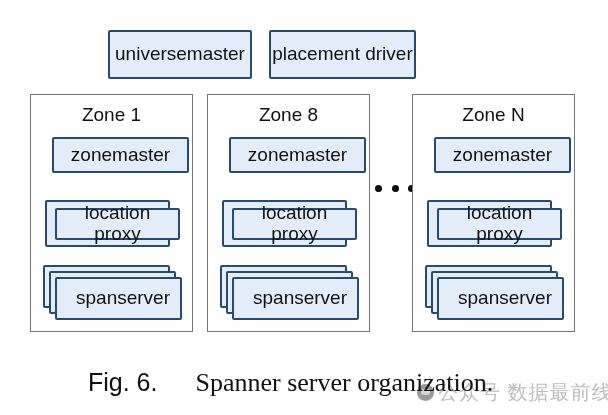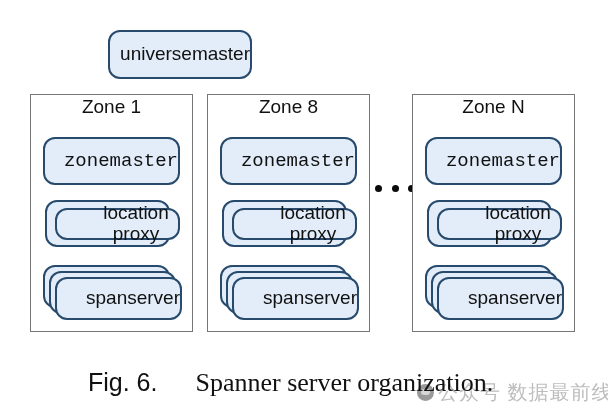--- a/index.html
+++ b/index.html
@@ -17,47 +17,47 @@
     width:608px;height:415px;
     background:#ffffff;
     overflow:hidden;
   }
 
   
   .node{
     position:absolute;
     background:var(--node-fill);
     border:2px solid var(--node-border);
-    border-radius:12px;
-    display:flex;align-items:center;justify-content:flex-end;
+    border-radius:2px;
+    display:flex;align-items:center;justify-content:center;
     font-size:19px;color:var(--text-black);
     text-align:center;line-height:1.1;
   }
 
   
   .universemaster{left:108px;top:30px;width:144px;height:49px;}
   .placement-driver{left:269px;top:30px;width:147px;height:49px;}
 
   
   .zone{
     position:absolute;top:94px;width:163px;height:238px;
     background:#ffffff;
     border:1.5px solid var(--zone-border);
   }
   .zone-1{left:30px;}
   .zone-2{left:207px;}
   .zone-n{left:412px;}
 
   .zone-label{
-    position:absolute;top:1px;left:0;width:100%;
+    position:absolute;top:9px;left:0;width:100%;
     text-align:center;font-size:19px;color:var(--text-black);
   }
 
   
-  .zonemaster{left:12px;top:42px;width:137px;height:48px;font-family:Liberation Mono, monospace;}
+  .zonemaster{left:21px;top:42px;width:137px;height:36px;}
   .lp-back   {left:14px;top:105px;width:125px;height:47px;}
   .lp-front  {left:24px;top:113px;width:125px;height:32px;}
   .lp-front .wrap{display:inline-block;width:84px;}
   .ss-back   {left:12px;top:170px;width:127px;height:43px;}
   .ss-mid    {left:18px;top:176px;width:127px;height:43px;}
   .ss-front  {left:24px;top:182px;width:127px;height:43px;padding-left:9px;}
 
   
   .dots{
     position:absolute;left:375px;top:184px;width:40px;height:8px;
@@ -101,20 +101,23 @@
     font-size:20px;letter-spacing:1px;
   }
 </style>
 </head>
 <body>
 
 <div class="figure">
 
   <div class="node universemaster">
     <span>universemaster</span>
+  </div>
+  <div class="node placement-driver">
+    <span>placement driver</span>
   </div>
 
   <div class="zone zone-1">
     <div class="zone-label">Zone 1</div>
     <div class="node zonemaster">
       <span>zonemaster</span>
     </div>
     <div class="node lp-back"></div>
     <div class="node lp-front">
       <span class="wrap">location proxy</span>

